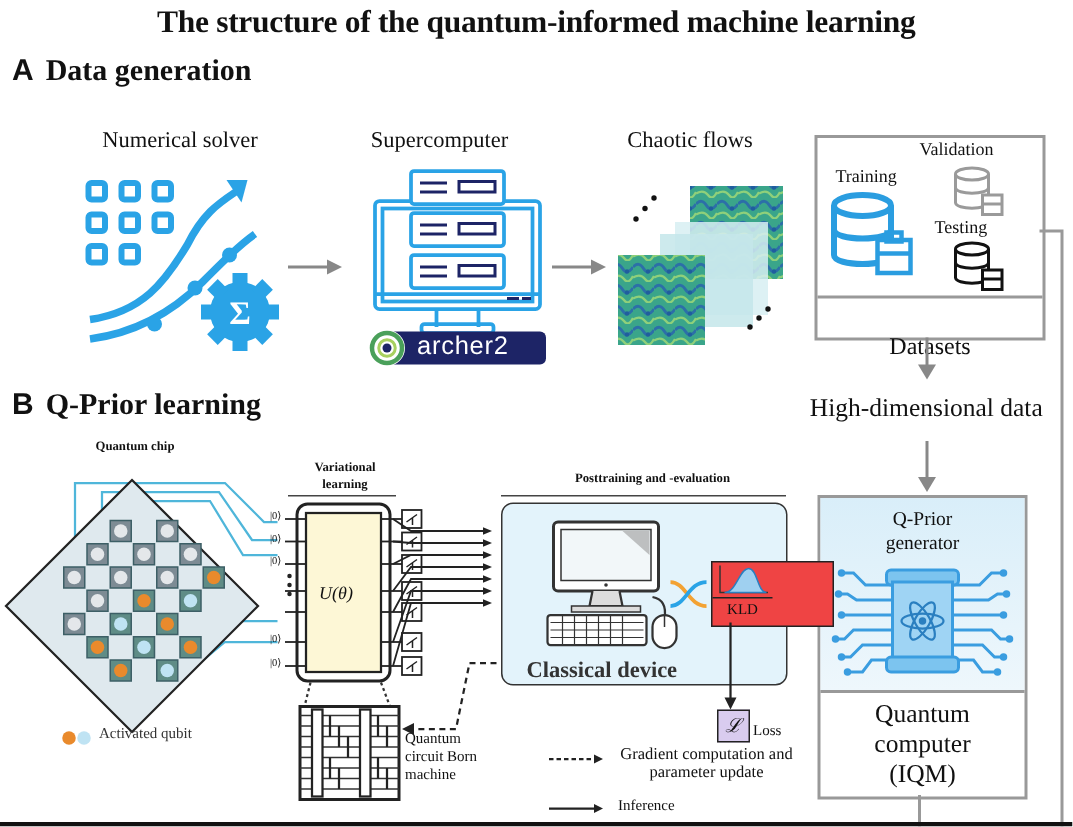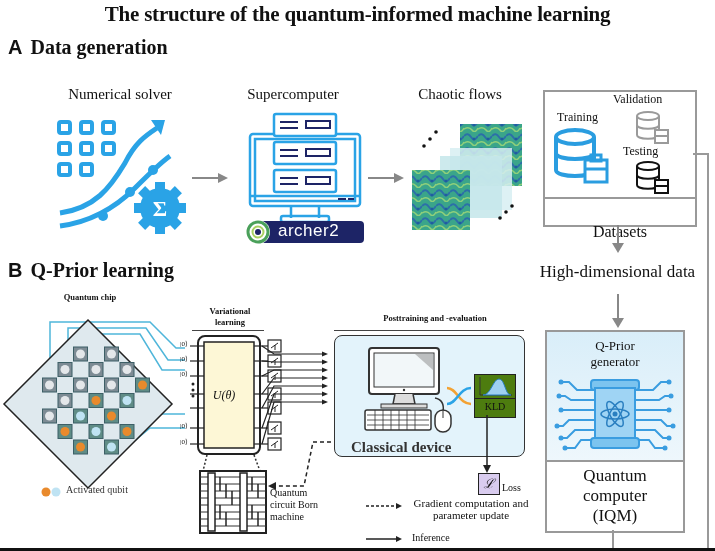--- a/index.html
+++ b/index.html
@@ -433,21 +433,21 @@
         <line x1="50" y1="64" x2="50" y2="84"></line>
     </g>
     <path d="M70 52 Q80 54 78 66" fill="none" stroke="#333" stroke-width="1.5"></path>
     <rect x="70" y="64" width="16" height="22" rx="8" fill="#fff" stroke="#333" stroke-width="1.5"></rect>
     <line x1="78" y1="64" x2="78" y2="72" stroke="#333" stroke-width="1"></line>
   </svg>
   <svg style="left:110px;top:48px;" width="28" height="24">
     <path d="M2 4 C12 4 14 20 26 20" fill="none" stroke="#f3a233" stroke-width="2.5"></path>
     <path d="M2 20 C12 20 14 4 26 4" fill="none" stroke="#2aa3e6" stroke-width="2.5"></path>
   </svg>
-  <div class="abs" style="left:139px;top:38px;width:40px;height:42px;background:#4d7c0f;border:1.5px solid #222;">
+  <div class="abs" style="left:139px;top:38px;width:40px;height:42px;background:#ef4444;border:1.5px solid #222;padding-left:40px;">
     <svg style="left:2px;top:2px;" width="36" height="20">
       <path d="M3 0 V18 H35" fill="none" stroke="#333" stroke-width="1"></path>
       <path d="M6 18 C14 18 16 2 22 2 C28 2 28 18 34 18 Z" fill="#9fd0f0" stroke="#2a7fc0" stroke-width="1"></path>
     </svg>
     <div class="abs" style="left:0;top:23px;width:40px;border-top:1.5px solid #222;"></div>
     <div class="abs" style="left:0;top:26px;width:40px;text-align:center;font-size:10px;">KLD</div>
   </div>
   <div class="abs" style="left:16px;top:103px;font-size:15px;font-weight:bold;color:#333;">Classical device</div>
 </div>
 <svg style="left:482px;top:415px;" width="10" height="60">

